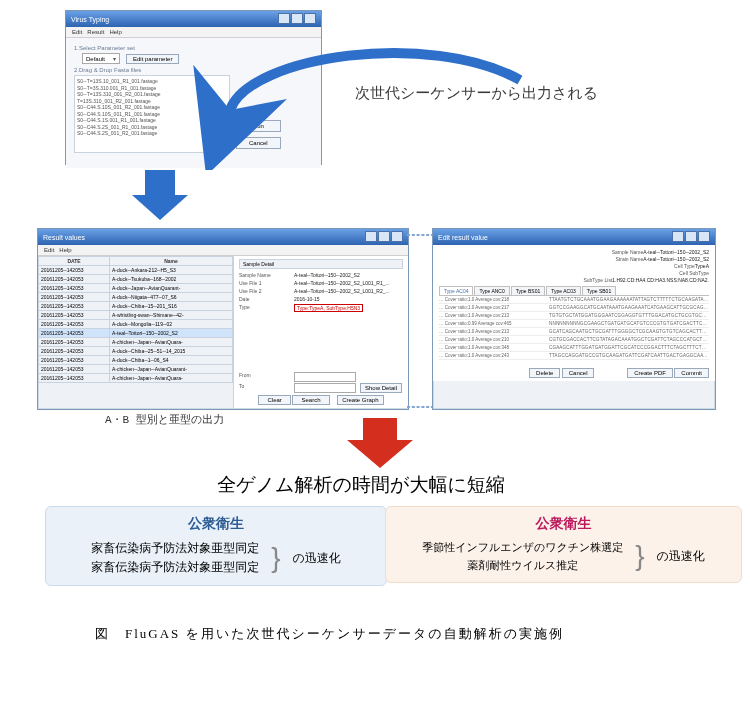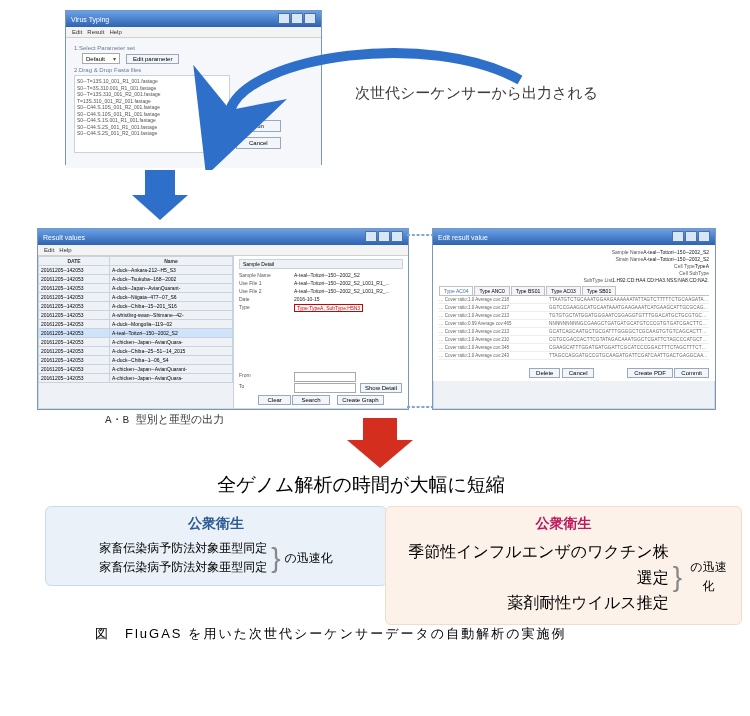--- a/index.html
+++ b/index.html
@@ -27,23 +27,23 @@
 .tabstrip .tab{padding:1px 4px;background:#f3f5f8;border:1px solid #c0c0c0;border-bottom:none;margin-right:1px}
 .tabstrip .tab.active{background:#fff;color:#4a72a8}
 .seqrow{display:flex;font-size:4.5px;color:#666;border-bottom:1px solid #eee;padding:1px 0}
 .seqrow .meta{width:110px;white-space:nowrap}
 .seqrow .seq{letter-spacing:.2px;overflow:hidden;text-overflow:ellipsis;white-space:nowrap;flex:1}
 .annot{position:absolute;font-size:15px;color:#3b3b3b;font-family:"MS Mincho","Yu Mincho",serif}
 .caption{position:absolute;font-size:11px;color:#333;font-family:Liberation Mono, monospace}
 .centerbar{position:absolute;font-size:19px;font-family:"MS Mincho","Yu Mincho",serif;text-align:center}
 .box{position:absolute;border-radius:6px;padding:8px 10px;font-size:12px;text-align:center}
 .box .hdr{font-size:14px;font-weight:bold;margin-bottom:6px}
-.box .inner{display:flex;align-items:center;justify-content:center;gap:4px;line-height:1.6}
+.box .inner{display:flex;align-items:center;justify-content:center;gap:12px;line-height:1.6}
 .bracket{font-size:28px;color:#888;line-height:.8}
-.fig-title{position:absolute;font-size:13px;font-family:Liberation Sans, sans-serif;letter-spacing:2px}
+.fig-title{position:absolute;font-size:13px;font-family:Liberation Serif, serif;letter-spacing:2px}
 .authors{position:absolute;font-size:12.5px;font-family:"MS Mincho","Yu Mincho",serif;letter-spacing:.5px}
 svg.arrow{position:absolute}
 .dashed{position:absolute;border:1px dashed #7fa6d8}
 </style>
 </head>
 <body>
 
 <div class="page">
 
   <div class="win" style="left:65px;top:10px;width:255px;height:153px">
@@ -316,21 +316,21 @@
         <span>家畜伝染病予防法対象亜型同定</span>
       </div>
       <span class="bracket">}</span>
       <span>の迅速化</span>
     </div>
   </div>
 
   <div class="box" style="left:385px;top:506px;width:335px;background:#fdf2ea;border:1px solid #f0dccb">
     <div class="hdr" style="color:#be185d">公衆衛生</div>
     <div class="inner">
-      <div style="text-align:right;font-size:16px">
+      <div style="text-align:center;font-size:11px">
         <span>季節性インフルエンザのワクチン株選定</span><br>
         <span>薬剤耐性ウイルス推定</span>
       </div>
       <span class="bracket">}</span>
       <span>の迅速化</span>
     </div>
   </div>
 
   <div class="fig-title" style="left:95px;top:625px">図　FluGAS を用いた次世代シーケンサーデータの自動解析の実施例</div>
 

